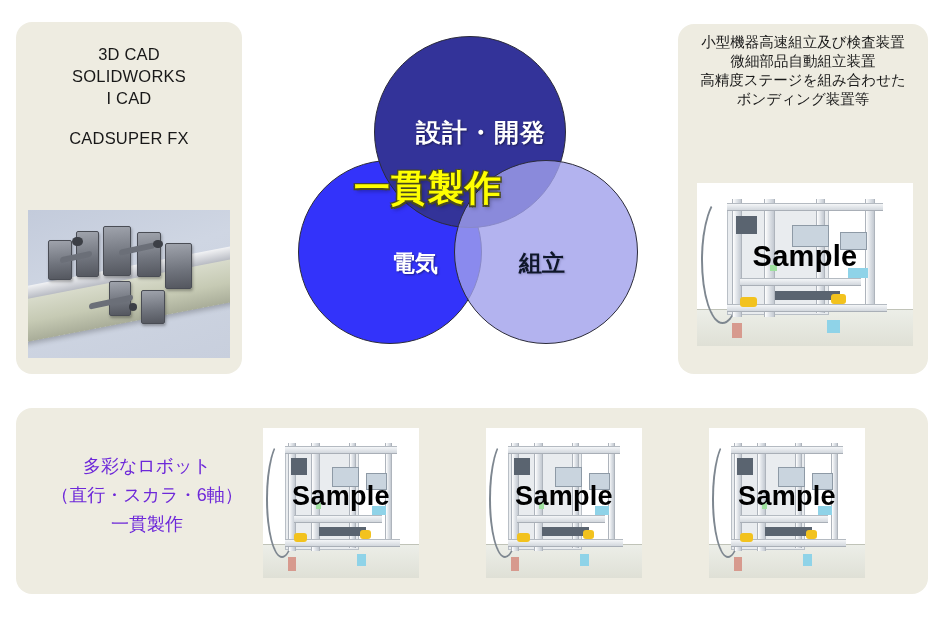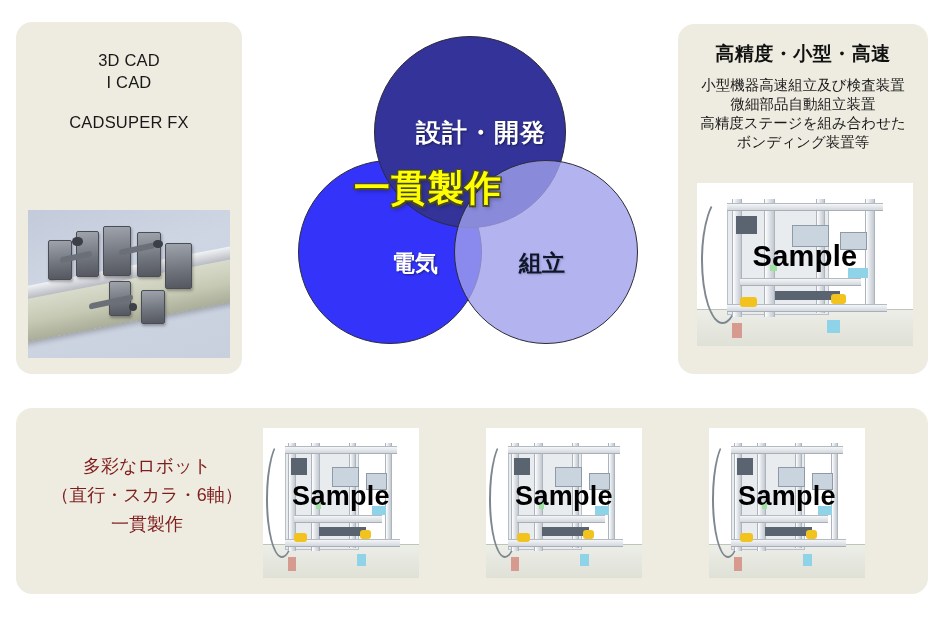--- a/index.html
+++ b/index.html
@@ -33,21 +33,21 @@
     height: 352px;
   }
   .cad-text {
     text-align: center;
     color: #181818;
     font-size: 16.5px;
     line-height: 1.33;
     letter-spacing: .2px;
     padding: 0 6px;
   }
-  #cad-block-3d { margin-top: 28px; }
+  #cad-block-3d { margin-top: 22px; }
   #cad-block-2d { margin-top: 18px; }
 
   .thumb {
     position: relative;
     overflow: hidden;
     background: #ffffff;
   }
 
   
   #cad-image {
@@ -134,21 +134,21 @@
     height: 186px;
   }
   #robots-text {
     position: absolute;
     left: 22px;
     top: 44px;
     width: 218px;
     text-align: center;
     font-size: 18px;
     line-height: 1.6;
-    color: #7f1d1d;
+    color: #6d28d9;
   }
   #robots-gallery {
     position: absolute;
     left: 247px;
     top: 20px;
     display: flex;
     gap: 67px;
   }
   .gallery-thumb {
     width: 156px;
@@ -324,20 +324,21 @@
        2px 3px 4px rgba(0,0,0,.35);
   }
 </style>
 </head>
 <body>
 
 <div class="card" id="card-cad">
 
   <div class="cad-text" id="cad-block-3d">
     <div>3D CAD</div>
+    <div>SOLIDWORKS</div>
     <div>I CAD</div>
   </div>
 
   <div class="cad-text" id="cad-block-2d">
     <div>CADSUPER FX</div>
   </div>
 
   <div class="thumb" id="cad-image">
     <div class="cad-base"></div>
     <div class="cad-rail"></div>
@@ -366,21 +367,20 @@
   <div class="venn-circle" id="venn-right"></div>
 
   <div class="venn-label" id="venn-label-design">設計・開発</div>
   <div class="venn-label" id="venn-label-electric">電気</div>
   <div class="venn-label" id="venn-label-assembly">組立</div>
   <div id="venn-label-integrated">一貫製作</div>
 </div>
 
 <div class="card" id="card-precision">
 
-  <div id="precision-title">高精度・小型・高速</div>
 
   <div id="precision-body">
     <div>小型機器高速組立及び検査装置</div>
     <div>微細部品自動組立装置</div>
     <div>高精度ステージを組み合わせた</div>
     <div>ボンディング装置等</div>
   </div>
 
   <div class="thumb machine" id="precision-image">
     <div class="m-floor"></div>

